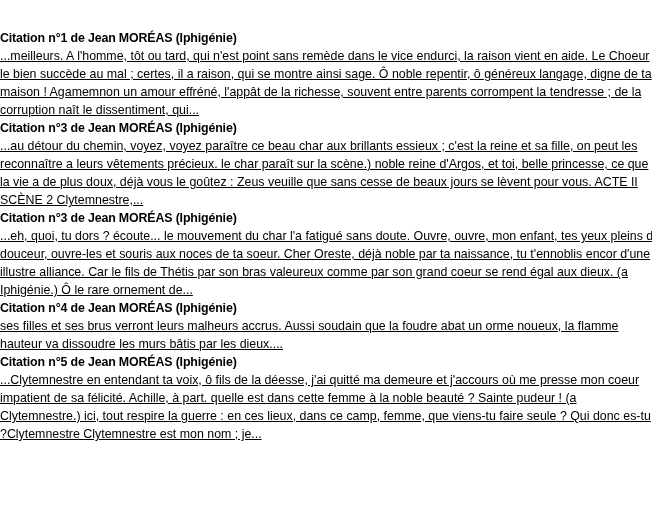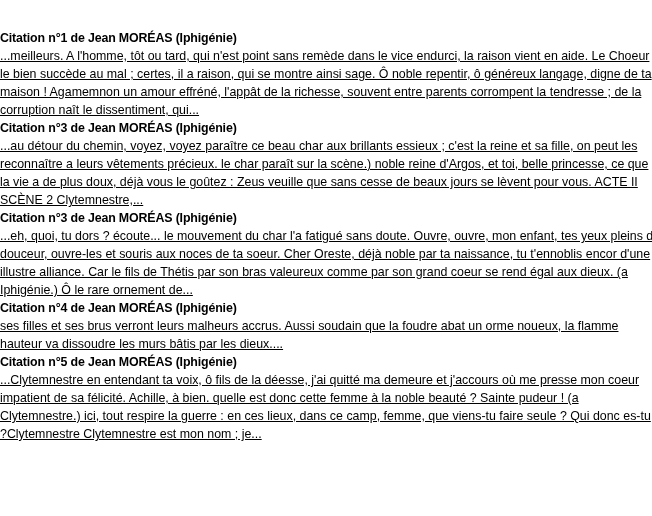--- a/index.html
+++ b/index.html
@@ -49,18 +49,18 @@
 
   <div class="citation">
     <div class="cit-title">Citation n°4 de Jean MORÉAS (Iphigénie)</div>
     <div class="cit-line">ses filles et ses brus verront leurs malheurs accrus. Aussi soudain que la foudre abat un orme noueux, la flamme</div>
     <div class="cit-line">hauteur va dissoudre les murs bâtis par les dieux....</div>
   </div>
 
   <div class="citation">
     <div class="cit-title">Citation n°5 de Jean MORÉAS (Iphigénie)</div>
     <div class="cit-line">...Clytemnestre en entendant ta voix, ô fils de la déesse, j'ai quitté ma demeure et j'accours où me presse mon coeur</div>
-    <div class="cit-line">impatient de sa félicité. Achille, à bien. quelle est donc cette femme à la noble beauté ? Sainte pudeur ! (a</div>
+    <div class="cit-line">impatient de sa félicité. Achille, à part. quelle est dans cette femme à la noble beauté ? Sainte pudeur ! (a</div>
     <div class="cit-line">Clytemnestre.) ici, tout respire la guerre : en ces lieux, dans ce camp, femme, que viens-tu faire seule ? Qui donc es-tu</div>
     <div class="cit-line"> ?Clytemnestre Clytemnestre est mon nom ; je...</div>
   </div>
 
 </div>
 
 </body></html>

